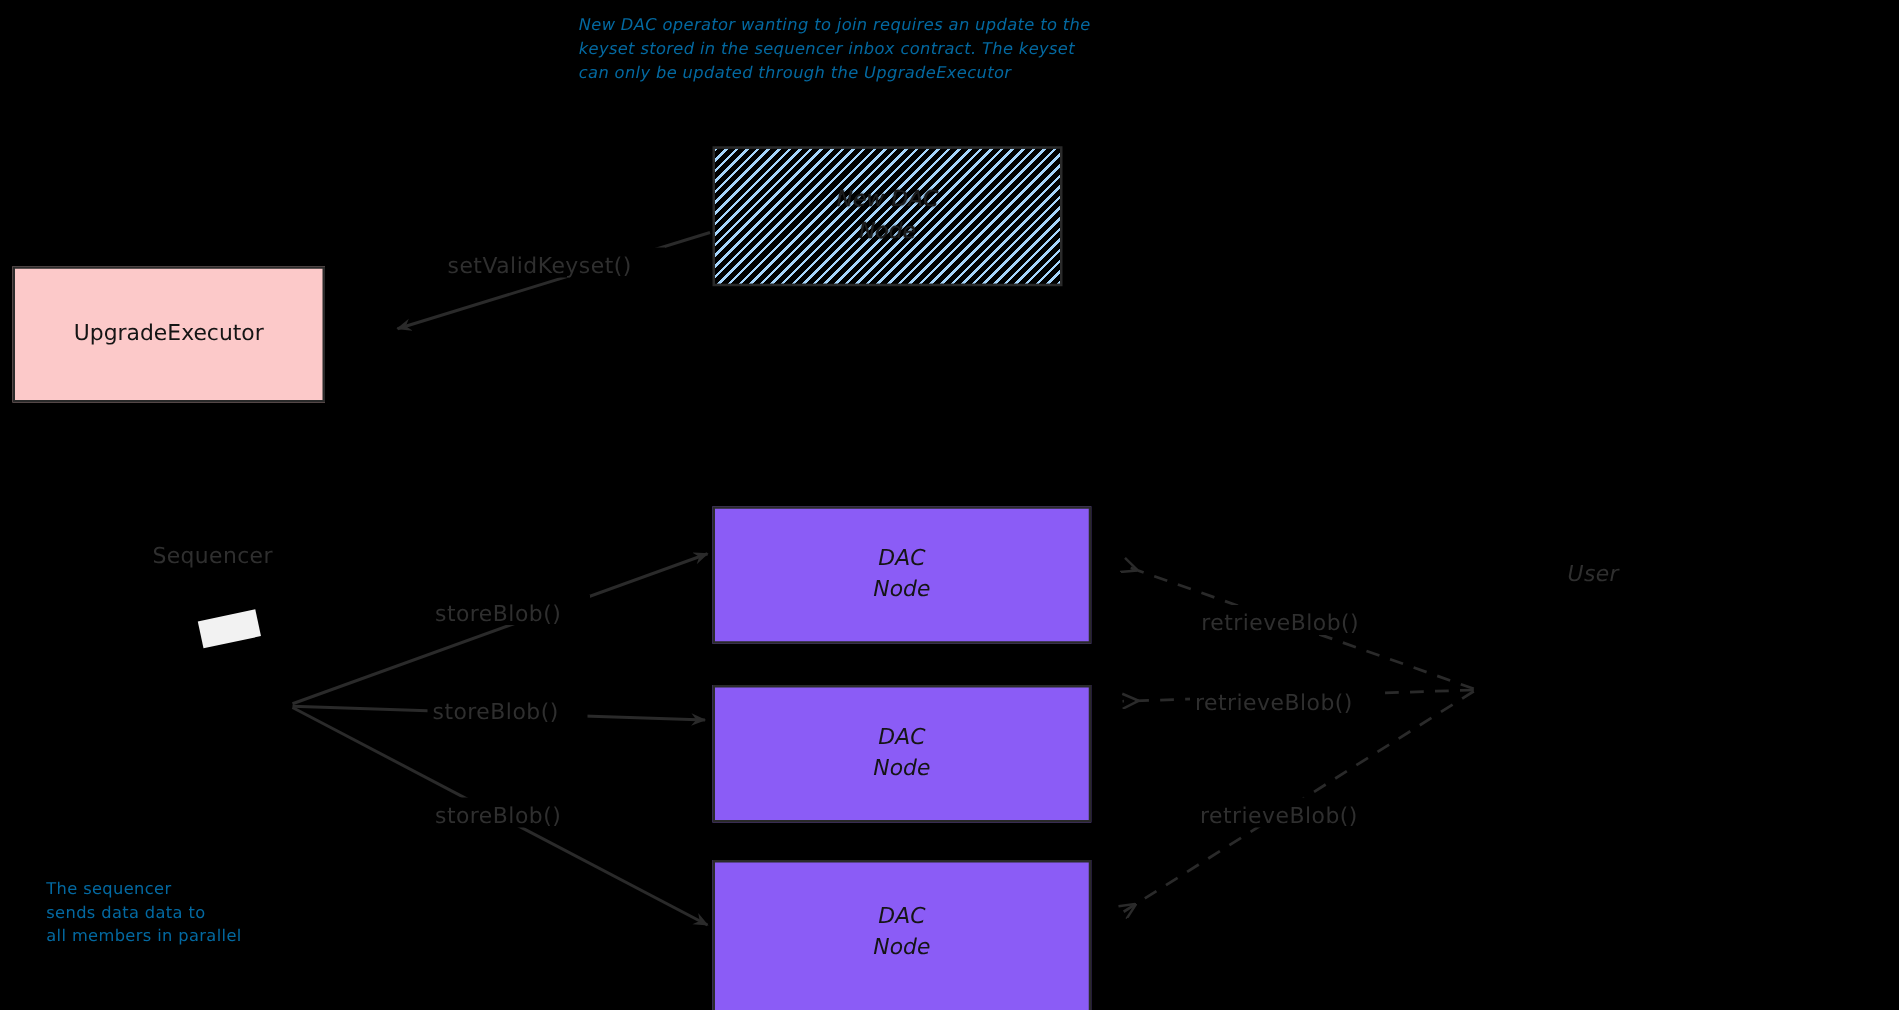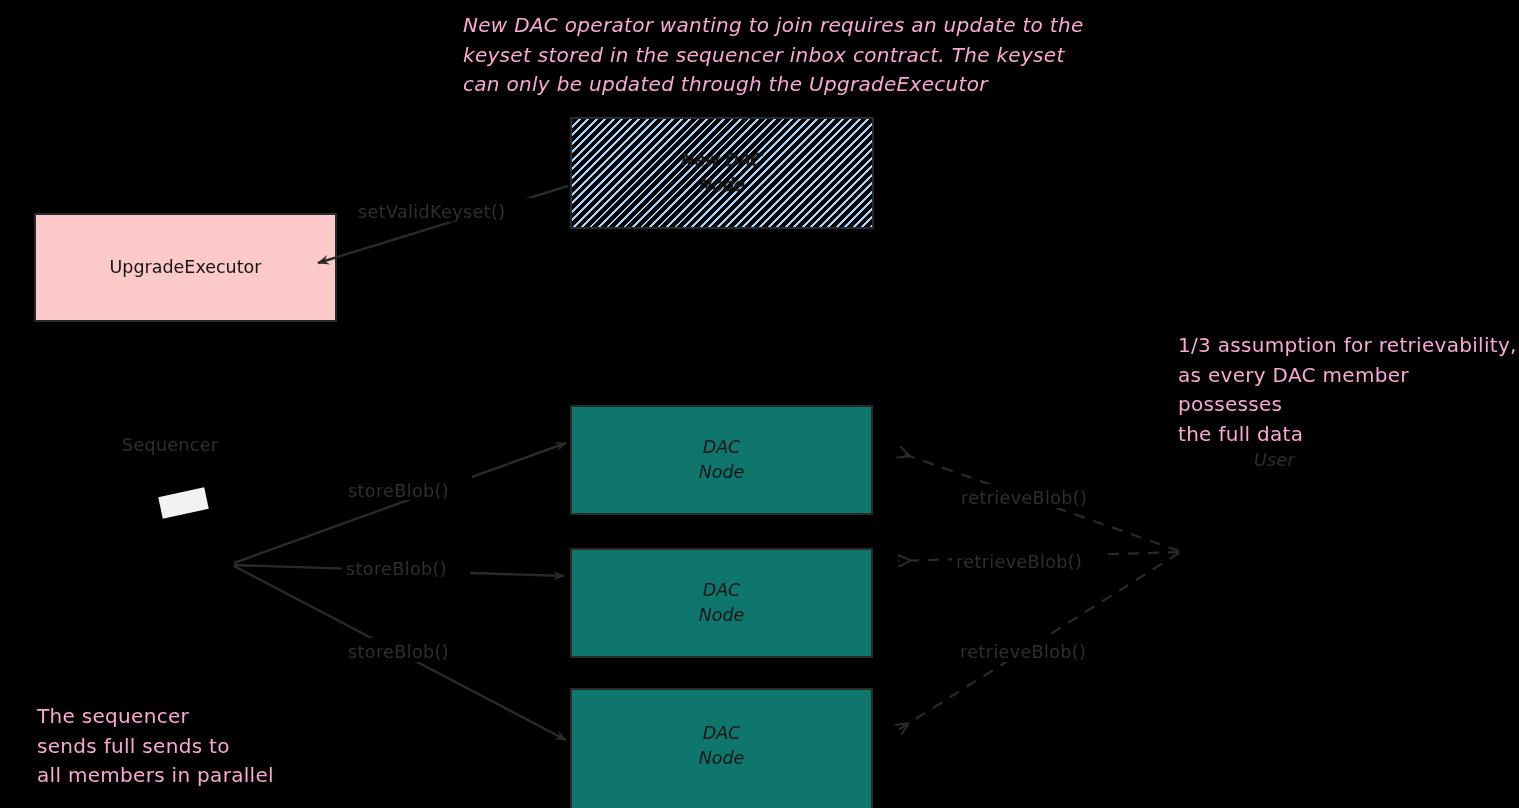--- a/index.html
+++ b/index.html
@@ -33,21 +33,21 @@
     display:flex;
     align-items:center;
     justify-content:center;
     text-align:center;
     line-height:1.45;
     font-size:17.5px;
     font-style:italic;
     color:#151515;
     font-family:"DejaVu Sans", sans-serif;
   }
-  .box-blue { background:#0f766e; }
+  .box-blue { background:#8b5cf6; }
   .box-pink { background:#fcc9c9; font-style:normal; }
 
   .hatch {
     position:absolute;
     border:2px solid #2a2a2a;
     background-color:#000;
     background-image:repeating-linear-gradient(
        -45deg,
        #a6d5fb 0px, #a6d5fb 2px,
        #000 2px, #000 6px);
@@ -63,22 +63,22 @@
   }
 
   .seqmark {
     position:absolute;
     background:#f2f2f2;
     transform:rotate(-12deg);
   }
 
   .note {
     position:absolute;
-    color:#f9a8d4;
-    font-size:20px;
+    color:#0369a1;
+    font-size:13px;
     line-height:1.48;
     letter-spacing:0.3px;
     white-space:pre-line;
     font-family:"DejaVu Sans", sans-serif;
   }
   .note-it { font-style:italic; }
 
   .freelabel {
     position:absolute;
     color:#2f2f2f;
@@ -90,28 +90,28 @@
 </style>
 </head>
 <body>
 
 <div id="stage">
 
   <div class="note note-it" style="left:463px; top:11px; width:630px;">New DAC operator wanting to join requires an update to the
 keyset stored in the sequencer inbox contract. The keyset
 can only be updated through the UpgradeExecutor</div>
 
-  <div class="hatch" style="left:570px; top:117px; width:304px; height:112px;">
+  <div class="hatch" style="left:570px; top:117px; width:280px; height:112px;">
     <div class="htxt">
       <div>New DAC</div>
       <div>Node</div>
     </div>
   </div>
 
-  <div class="box box-pink" style="left:10px; top:213px; width:303px; height:109px;margin-left:24px;">
+  <div class="box box-pink" style="left:10px; top:213px; width:250px; height:109px;">
     <span>UpgradeExecutor</span>
   </div>
 
   <div class="box box-blue" style="left:570px; top:405px; width:303px; height:110px;">
     <div>
       <div>DAC</div>
       <div>Node</div>
     </div>
   </div>
 
@@ -127,26 +127,23 @@
       <div>DAC</div>
       <div>Node</div>
     </div>
   </div>
 
   <div class="freelabel" style="left:122px; top:435px;">Sequencer</div>
   <div class="seqmark" style="left:160px; top:492px; width:47px; height:22px;"></div>
 
   <div class="freelabel" style="left:1254px; top:450px;font-style:italic;">User</div>
 
-  <div class="note" style="left:1178px; top:331px; width:340px;">1/3 assumption for retrievability,
-as every DAC member possesses
-the full data</div>
 
   <div class="note" style="left:37px; top:702px; width:270px;">The sequencer
-sends full sends to
+sends data data to
 all members in parallel</div>
 
   <svg class="layer" viewBox="0 0 1519 808">
     <defs>
       <marker id="ah" markerWidth="13" markerHeight="13" refX="11" refY="5" orient="auto" markerUnits="userSpaceOnUse">
         <path d="M0,0 L12,5 L0,10 L4,5 Z" fill="#2a2a2a"></path>
       </marker>
       <marker id="ahOpen" markerWidth="15" markerHeight="14" refX="13" refY="6" orient="auto" markerUnits="userSpaceOnUse">
         <path d="M13,0 L0,6 L13,12" fill="none" stroke="#2a2a2a" stroke-width="2"></path>
       </marker>

